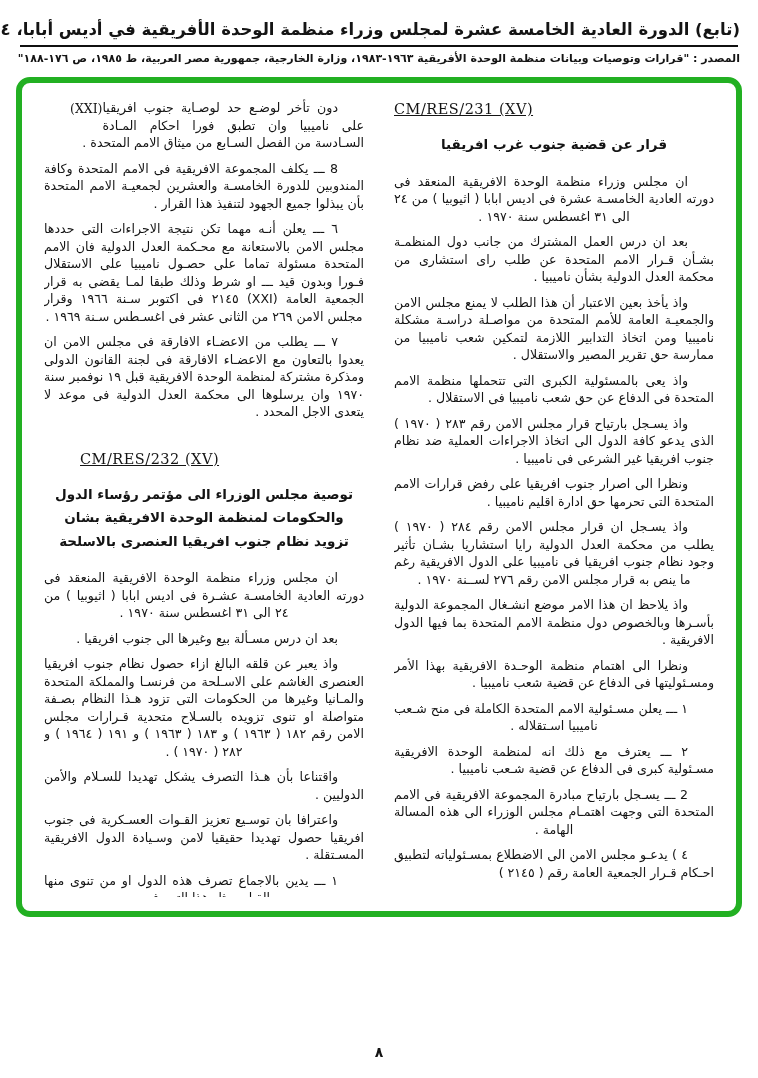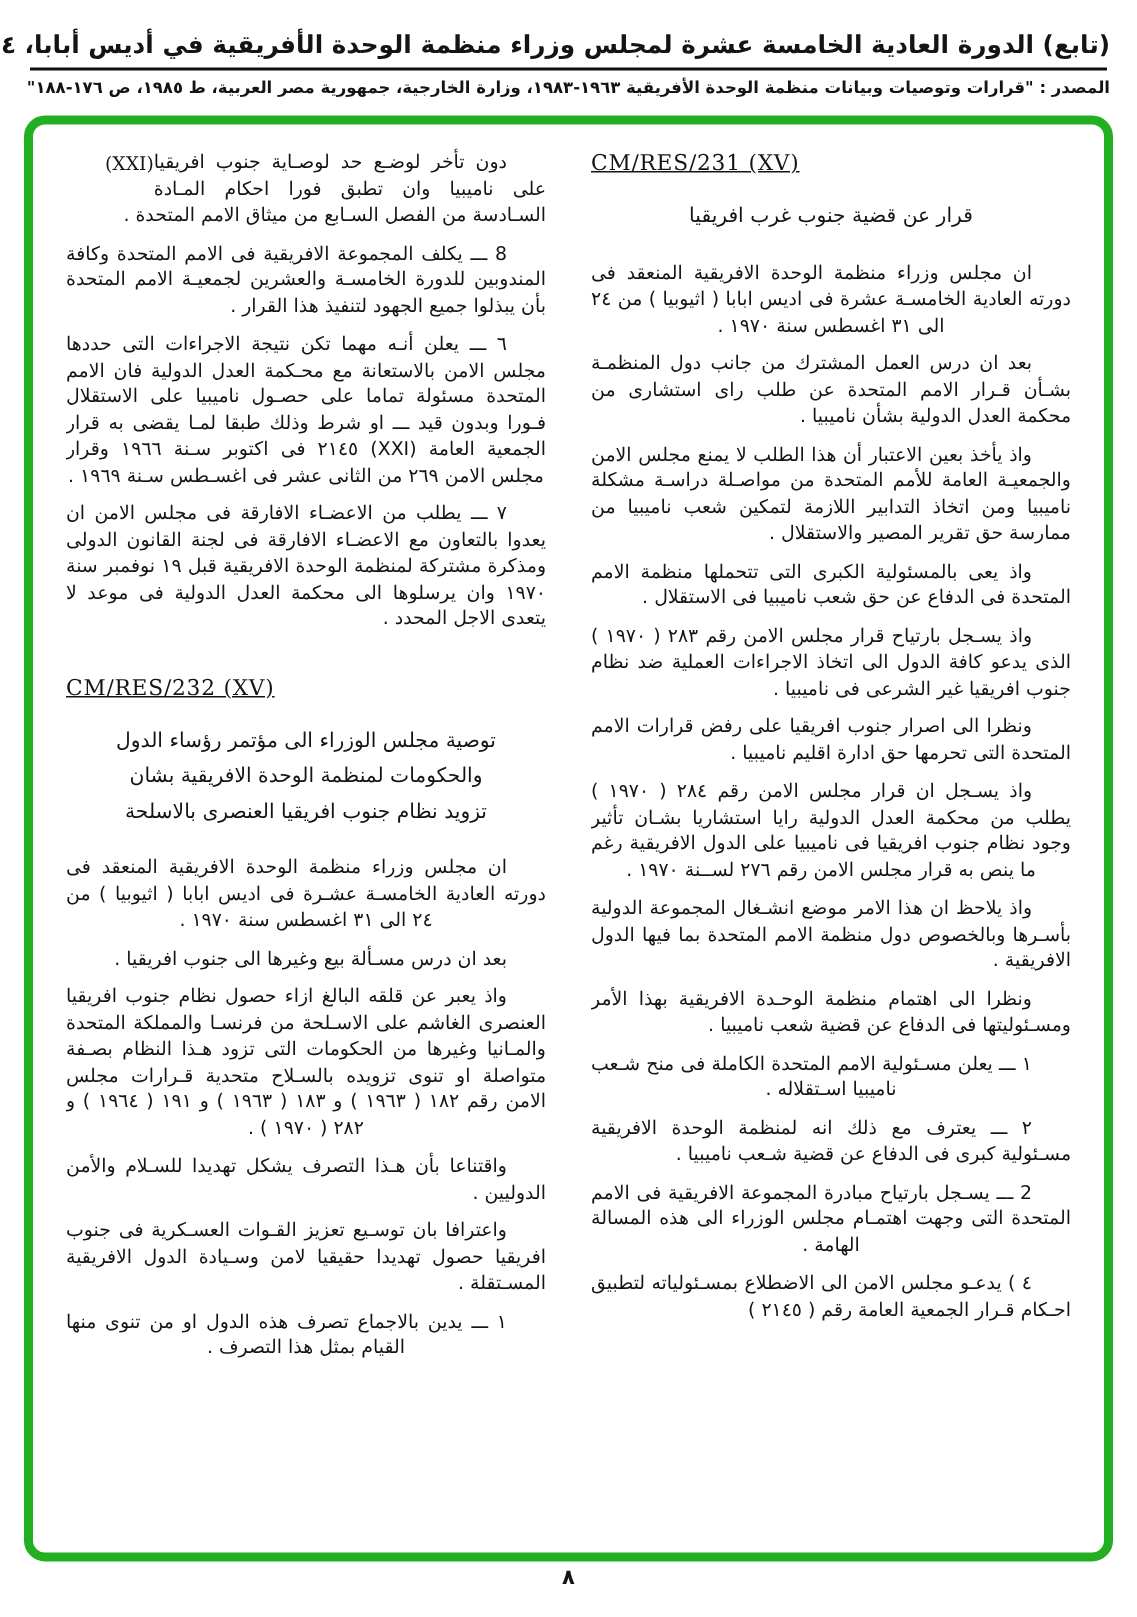--- a/index.html
+++ b/index.html
@@ -36,21 +36,21 @@
   }
   .header-source{
     font-weight:bold;
     font-size:11px;
     text-align:center;
     white-space:nowrap;
   }
   
   .frame{
     margin:12px 16px 0;
-    height:964px;
+    height:840px;
     box-sizing:border-box;
     border:6px solid var(--frame-border,#22b022);
     border-radius:14px;
     padding:16px 22px 14px;
     display:flex;
     gap:30px;
     overflow:hidden;
     background:var(--page-background,#fff);
   }
   .col{
@@ -61,23 +61,23 @@
   }
   .ref{
     direction:ltr;
     text-align:left;
     font-family:"DejaVu Serif",serif;
     font-size:14.5px;
     letter-spacing:0.5px;
     margin:2px 0 16px;
     text-decoration:underline;
   }
-  .ref-2{margin-top:30px;}
+  .ref-2{margin-top:30px;margin-left:36px;}
   .res-title{
-    font-weight:normal;
+    font-weight:bold;
     font-size:13.5px;
     text-align:center;
     margin:0 0 16px;
     line-height:1.75;
   }
   .col p{
     margin:0 0 8px;
     font-size:12.6px;
     line-height:17.5px;
     text-align:justify;

